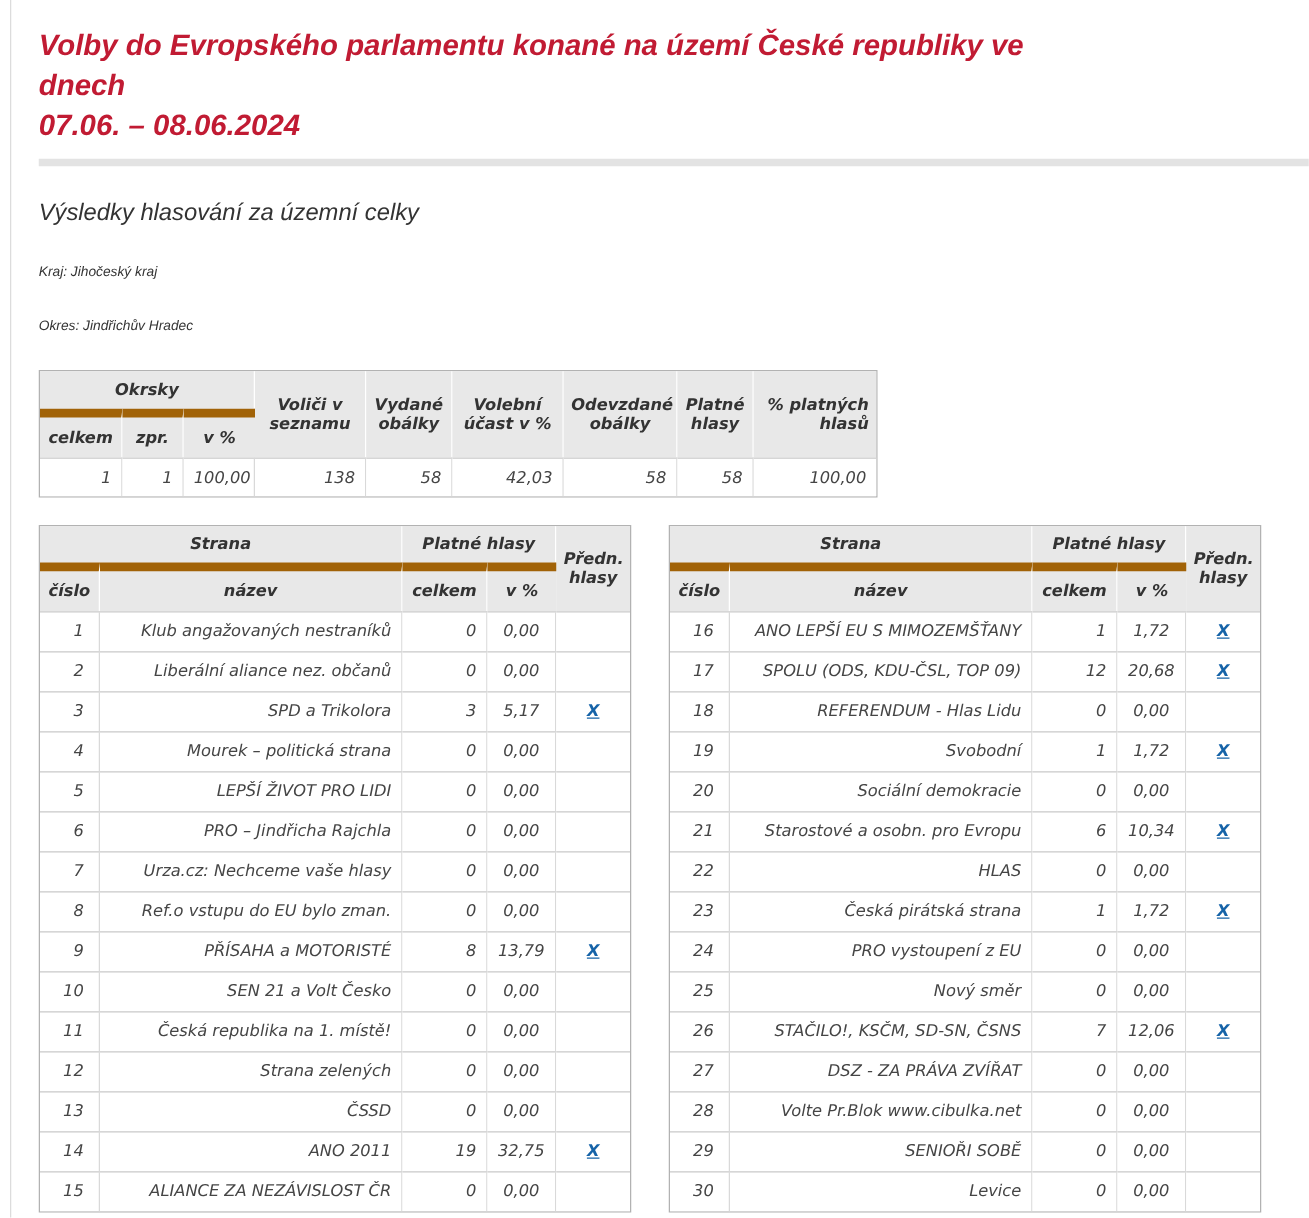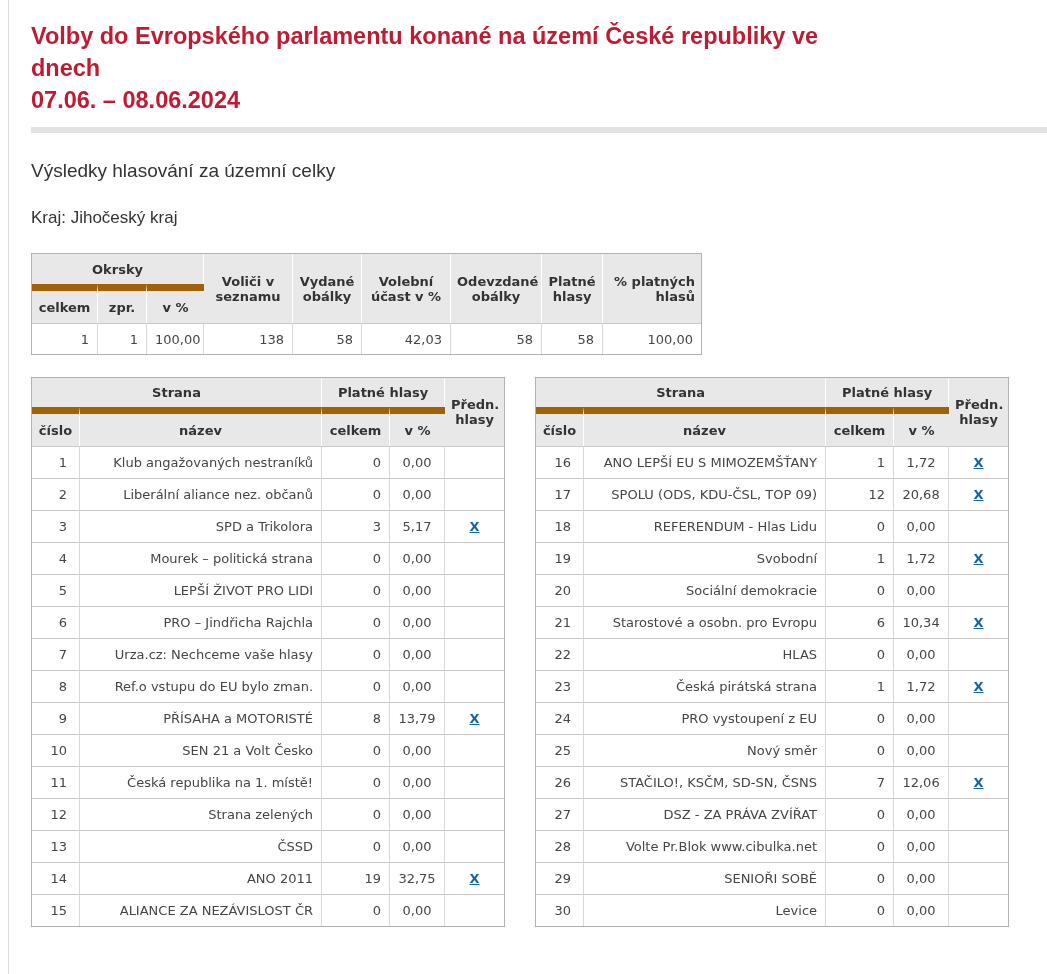--- a/index.html
+++ b/index.html
@@ -1,39 +1,39 @@
 <!DOCTYPE html>
 <html lang="cs" style="--title-red: #c11b33; --link-blue: #1563a8; --header-bg: #e8e8e8;"><head>
 <meta charset="utf-8">
 <style>
   html,body{margin:0;padding:0;background:#ffffff;}
   body{
     width:1047px;height:974px;position:relative;overflow:hidden;
     font-family:"DejaVu Sans",sans-serif;color:#454545;
   }
   .page-left-edge{position:absolute;left:8px;top:0;bottom:0;width:1px;background:#dcdcdc;}
-  .content{position:absolute;left:31px;top:0;width:816px;}
+  .content{position:absolute;left:31px;top:0;width:816px;font-style:italic;}
 
   h1.page-title{
     margin:20px 0 0 0;
     font-family:"Liberation Sans",sans-serif;
     font-weight:700;font-size:23.5px;line-height:32px;
     color:var(--title-red,#c11b33);
   }
   .divider{height:6px;background:#e3e3e3;margin-top:11px;width:1016px;}
 
   h2.section-heading{
     margin:25px 0 0 0;
     font-family:"Liberation Sans",sans-serif;
     font-weight:400;font-size:19px;line-height:25px;color:#333;
   }
   p.region-line{
     margin:27px 0 0 0;
     font-family:"Liberation Sans",sans-serif;
-    font-size:17px;line-height:16px;color:#333;
+    font-size:11px;line-height:16px;color:#333;
   }
 
   table.tbl{
     border-collapse:separate;border-spacing:0;
     border:1px solid #b2b2b2;
     font-size:13px;color:#454545;
     table-layout:fixed;
   }
   table.tbl th{
     background:var(--header-bg,#e8e8e8);
@@ -83,20 +83,21 @@
   <h1 class="page-title">
     <span>Volby do Evropského parlamentu konané na území České republiky ve dnech</span><br>
     <span>07.06. – 08.06.2024</span>
   </h1>
 
   <div class="divider"></div>
 
   <h2 class="section-heading">Výsledky hlasování za územní celky</h2>
 
   <p class="region-line">Kraj: Jihočeský kraj</p>
+  <p class="region-line">Okres: Jindřichův Hradec</p>
 
   <table class="tbl summary-table">
     <colgroup>
       <col style="width:66px">
         <col style="width:49px">
         <col style="width:57px">
       <col style="width:89px">
         <col style="width:69px">
         <col style="width:89px">
       <col style="width:91px">

